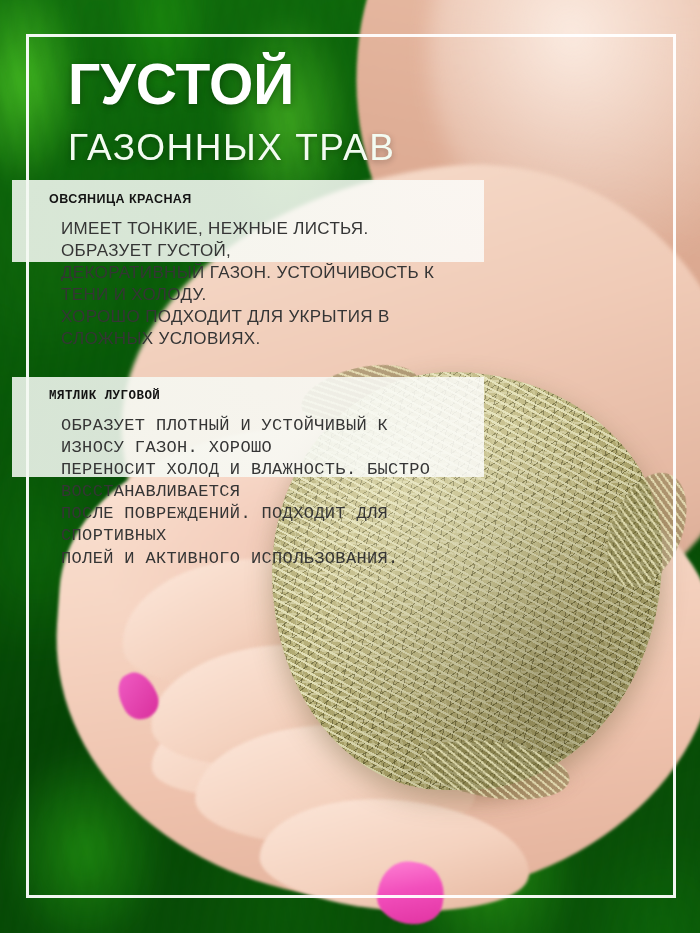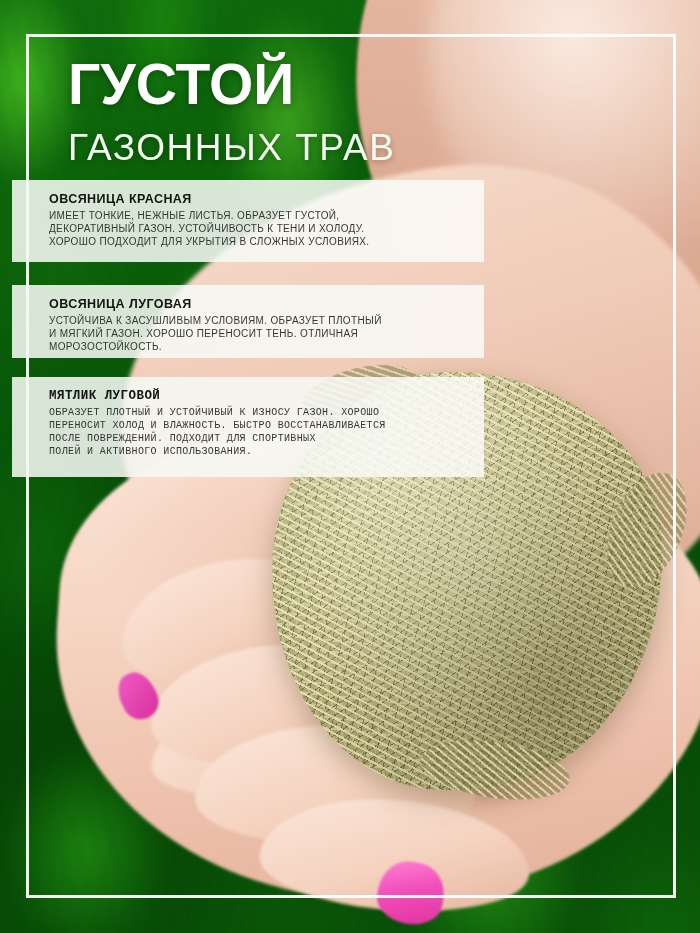--- a/index.html
+++ b/index.html
@@ -257,22 +257,22 @@
   }
   .panel h3 {
     margin: 0 0 3px 0;
     font-size: 12.5px;
     font-weight: bold;
     color: #141414;
     letter-spacing: .45px;
     text-transform: uppercase;
   }
   .panel p {
-    margin: 0;
-    font-size: 10px;
+    margin: 12px;
+    font-size: 17px;
     line-height: 1.30;
     color: #353535;
     letter-spacing: .35px;
     text-transform: uppercase;
     white-space: pre-line;
   }
 
   .panel.p1 { top: 180px; width: 472px; height: 82px; }
   .panel.p2 { top: 285px; width: 472px; height: 73px; }
   .panel.p3 { top: 377px; width: 472px; height: 100px; font-family: Liberation Mono, monospace; }
@@ -319,26 +319,20 @@
     <span class="sub">ГАЗОННЫХ ТРАВ</span>
   </div>
 
   <div class="panel p1">
     <h3>ОВСЯНИЦА КРАСНАЯ</h3>
     <p>ИМЕЕТ ТОНКИЕ, НЕЖНЫЕ ЛИСТЬЯ. ОБРАЗУЕТ ГУСТОЙ,
 ДЕКОРАТИВНЫЙ ГАЗОН. УСТОЙЧИВОСТЬ К ТЕНИ И ХОЛОДУ.
 ХОРОШО ПОДХОДИТ ДЛЯ УКРЫТИЯ В СЛОЖНЫХ УСЛОВИЯХ.</p>
   </div>
 
-  <div class="panel p2">
-    <h3>ОВСЯНИЦА ЛУГОВАЯ</h3>
-    <p>УСТОЙЧИВА К ЗАСУШЛИВЫМ УСЛОВИЯМ. ОБРАЗУЕТ ПЛОТНЫЙ
-И МЯГКИЙ ГАЗОН. ХОРОШО ПЕРЕНОСИТ ТЕНЬ. ОТЛИЧНАЯ
-МОРОЗОСТОЙКОСТЬ.</p>
-  </div>
 
   <div class="panel p3">
     <h3>МЯТЛИК ЛУГОВОЙ</h3>
     <p>ОБРАЗУЕТ ПЛОТНЫЙ И УСТОЙЧИВЫЙ К ИЗНОСУ ГАЗОН. ХОРОШО
 ПЕРЕНОСИТ ХОЛОД И ВЛАЖНОСТЬ. БЫСТРО ВОССТАНАВЛИВАЕТСЯ
 ПОСЛЕ ПОВРЕЖДЕНИЙ. ПОДХОДИТ ДЛЯ СПОРТИВНЫХ
 ПОЛЕЙ И АКТИВНОГО ИСПОЛЬЗОВАНИЯ.</p>
   </div>
 
 </div>

